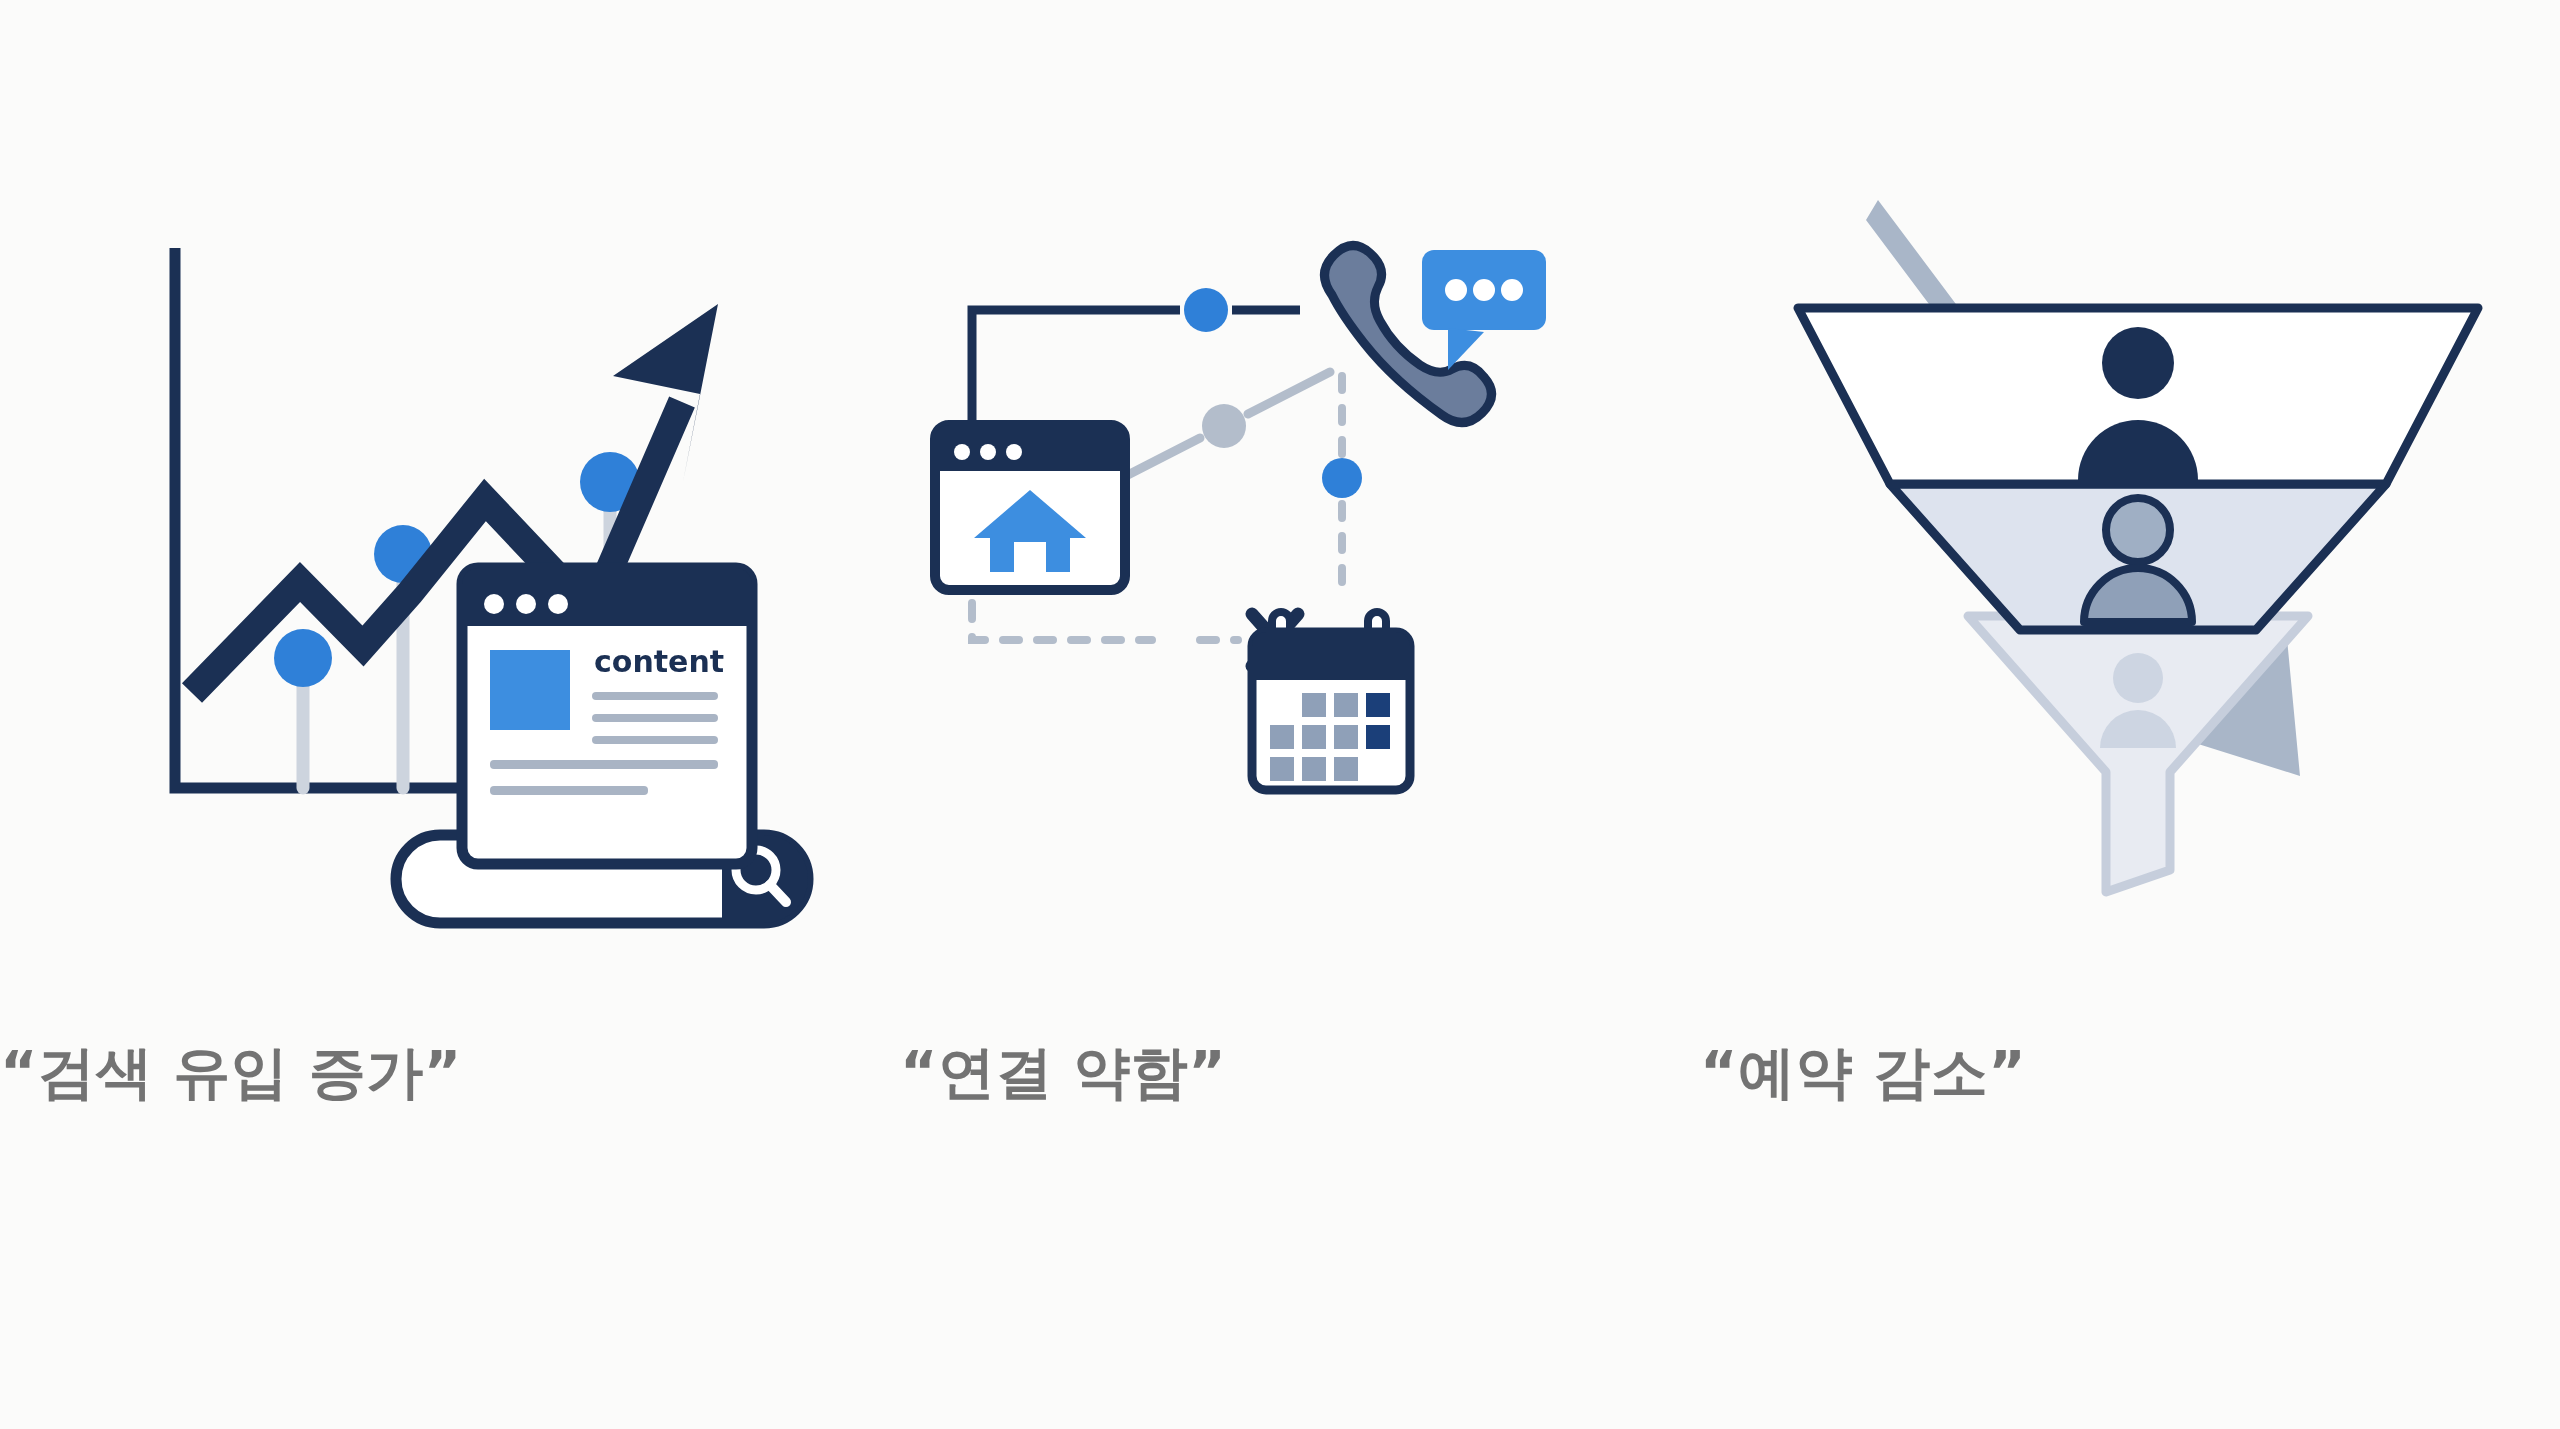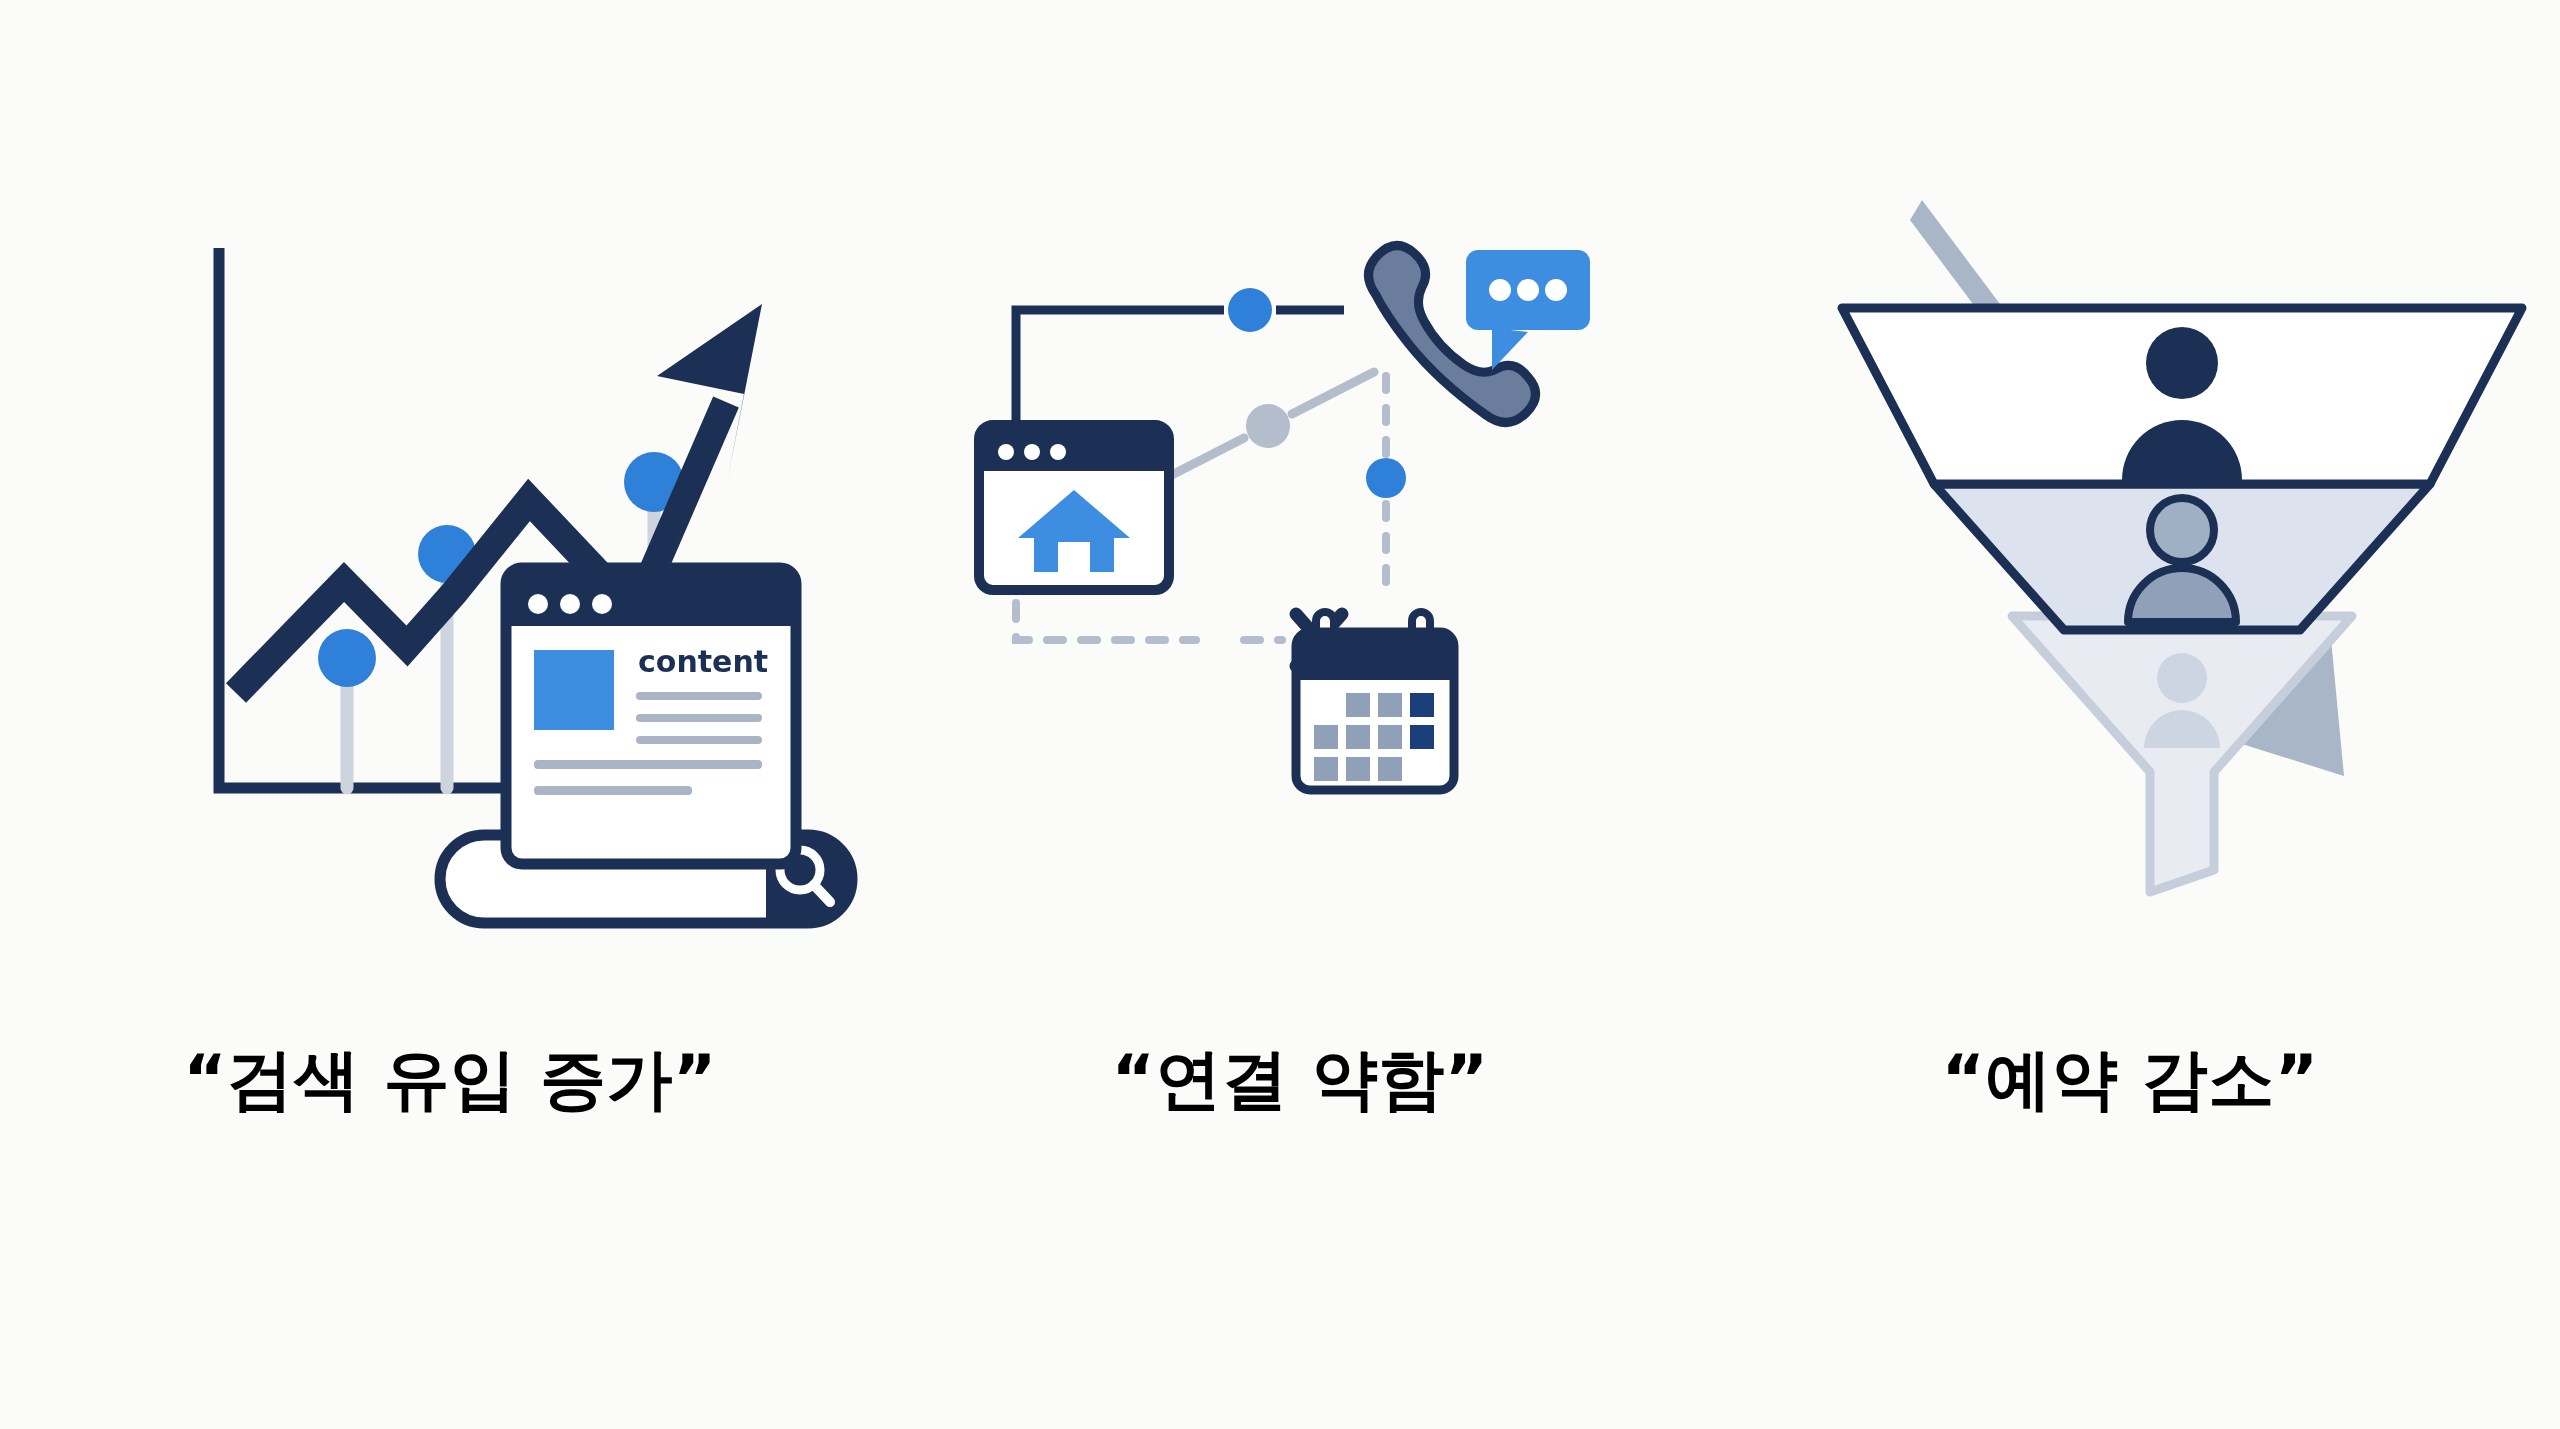--- a/index.html
+++ b/index.html
@@ -24,35 +24,34 @@
   #panel-1 { left: 0px;    width: 900px; }
   #panel-2 { left: 900px;  width: 800px; }
   #panel-3 { left: 1700px; width: 860px; }
 
   .art {
     position: absolute;
     left: 0;
     top: 180px;
     width: 100%;
     height: 800px;
-    margin-left: 44px;
   }
   .art svg { display: block; width: 100%; height: 100%; overflow: visible; }
 
   .caption {
     position: absolute;
     left: 0;
     top: 1035px;
     width: 100%;
-    text-align: center;
+    text-align: left;
     font-family: "DejaVu Sans", "Liberation Sans", sans-serif;
-    font-size: 66px;
+    font-size: 57px;
     font-weight: 700;
     letter-spacing: 0.5px;
-    color: #000000;
+    color: #737373;
     white-space: nowrap;
   }
 </style>
 </head>
 <body>
 
 <div id="stage">
 
   <div class="panel" id="panel-1">
     <div class="art">

